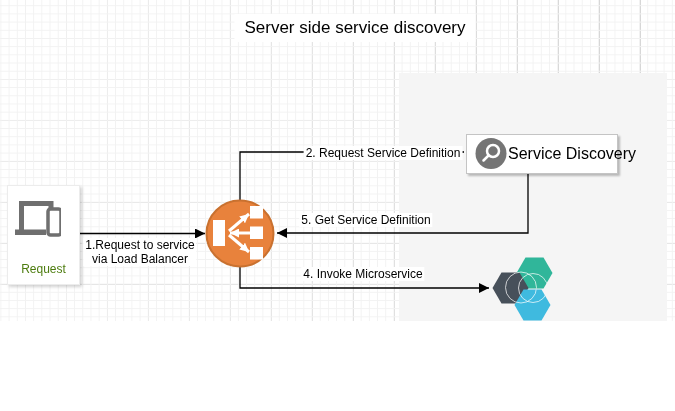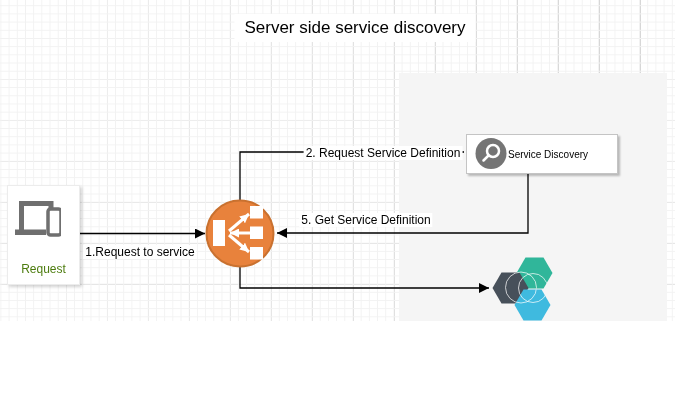--- a/index.html
+++ b/index.html
@@ -29,21 +29,21 @@
     box-shadow:2px 2px 3px rgba(0,0,0,0.18);}
   .request-box .icon{position:absolute;left:7px;top:15px;}
   .request-label{position:absolute;left:0;right:0;bottom:8px;text-align:center;
     font-size:12px;color:#4d7c0f;}
   .lb{position:absolute;left:204px;top:198px;}
   .sd-box{position:absolute;left:466px;top:134px;width:150px;height:38px;
     background:#ffffff;border:1px solid #c4c4c4;
     box-shadow:2px 2px 2px rgba(0,0,0,0.25);}
   .sd-box .icon{position:absolute;left:8px;top:3px;}
   .sd-label{position:absolute;left:41px;top:0;bottom:0;display:flex;align-items:center;
-    font-size:10px;color:#000;white-space:nowrap;}
+    font-size:16px;color:#000;white-space:nowrap;}
   .ms{position:absolute;left:488px;top:254px;}
 </style>
 </head>
 <body>
 
 <div class="canvas">
 
   <div class="dashed-line"></div>
 
   <div class="panel" style="background:#F5F5F5;"></div>
@@ -74,20 +74,21 @@
     <svg class="icon" width="46" height="36" viewBox="0 0 46 36">
       <path d="M6.5,31 L6.5,2.5 L36,2.5 L36,11.5" fill="none" stroke="#6F6F6F" stroke-width="5"></path>
       <rect x="0" y="28.5" width="31" height="5.5" fill="#6F6F6F"></rect>
       <rect x="33" y="8" width="13" height="26" rx="2.5" fill="#ffffff" stroke="#6F6F6F" stroke-width="3.5"></rect>
     </svg>
     <div class="request-label">Request</div>
   </div>
 
   <div class="edge-label" style="left:140px;top:252px;">
     <div>1.Request to service</div>
+    <div>via Load Balancer</div>
   </div>
 
   <svg class="lb" width="72" height="72" viewBox="0 0 72 72">
     <defs>
       <marker id="arrow-white" viewBox="0 0 10 10" refX="10" refY="5" markerWidth="9" markerHeight="9" markerUnits="userSpaceOnUse" orient="auto">
         <path d="M0,0 L10,5 L0,10 z" fill="#ffffff"></path>
       </marker>
     </defs>
     <ellipse cx="36" cy="35.5" rx="33.5" ry="33" fill="#E8823C" stroke="#C9712F" stroke-width="2"></ellipse>
     <g>
@@ -107,20 +108,21 @@
     <svg class="icon" width="32" height="32" viewBox="0 0 32 32">
       <circle cx="16" cy="15.5" r="15.5" fill="#757575"></circle>
       <circle cx="18" cy="13" r="6" fill="none" stroke="#ffffff" stroke-width="2.5"></circle>
       <line x1="13.5" y1="17.5" x2="8.5" y2="22.5" stroke="#ffffff" stroke-width="2.5" stroke-linecap="round"></line>
     </svg>
     <div class="sd-label">Service Discovery</div>
   </div>
 
   <div class="edge-label" style="left:366px;top:220px;">5. Get Service Definition</div>
 
+  <div class="edge-label" style="left:363px;top:274px;">4. Invoke Microservice</div>
 
   <svg class="ms" width="70" height="70" viewBox="0 0 70 70">
     <defs>
       <clipPath id="hexclip">
         <polygon points="28.5,19 37.5,3.5 55.5,3.5 64.5,19 55.5,34.5 37.5,34.5"></polygon>
         <polygon points="4.5,34 13.5,18.5 31.5,18.5 40.5,34 31.5,49.5 13.5,49.5"></polygon>
         <polygon points="26.5,51 35.5,35.5 53.5,35.5 62.5,51 53.5,66.5 35.5,66.5"></polygon>
       </clipPath>
     </defs>
     <g>

